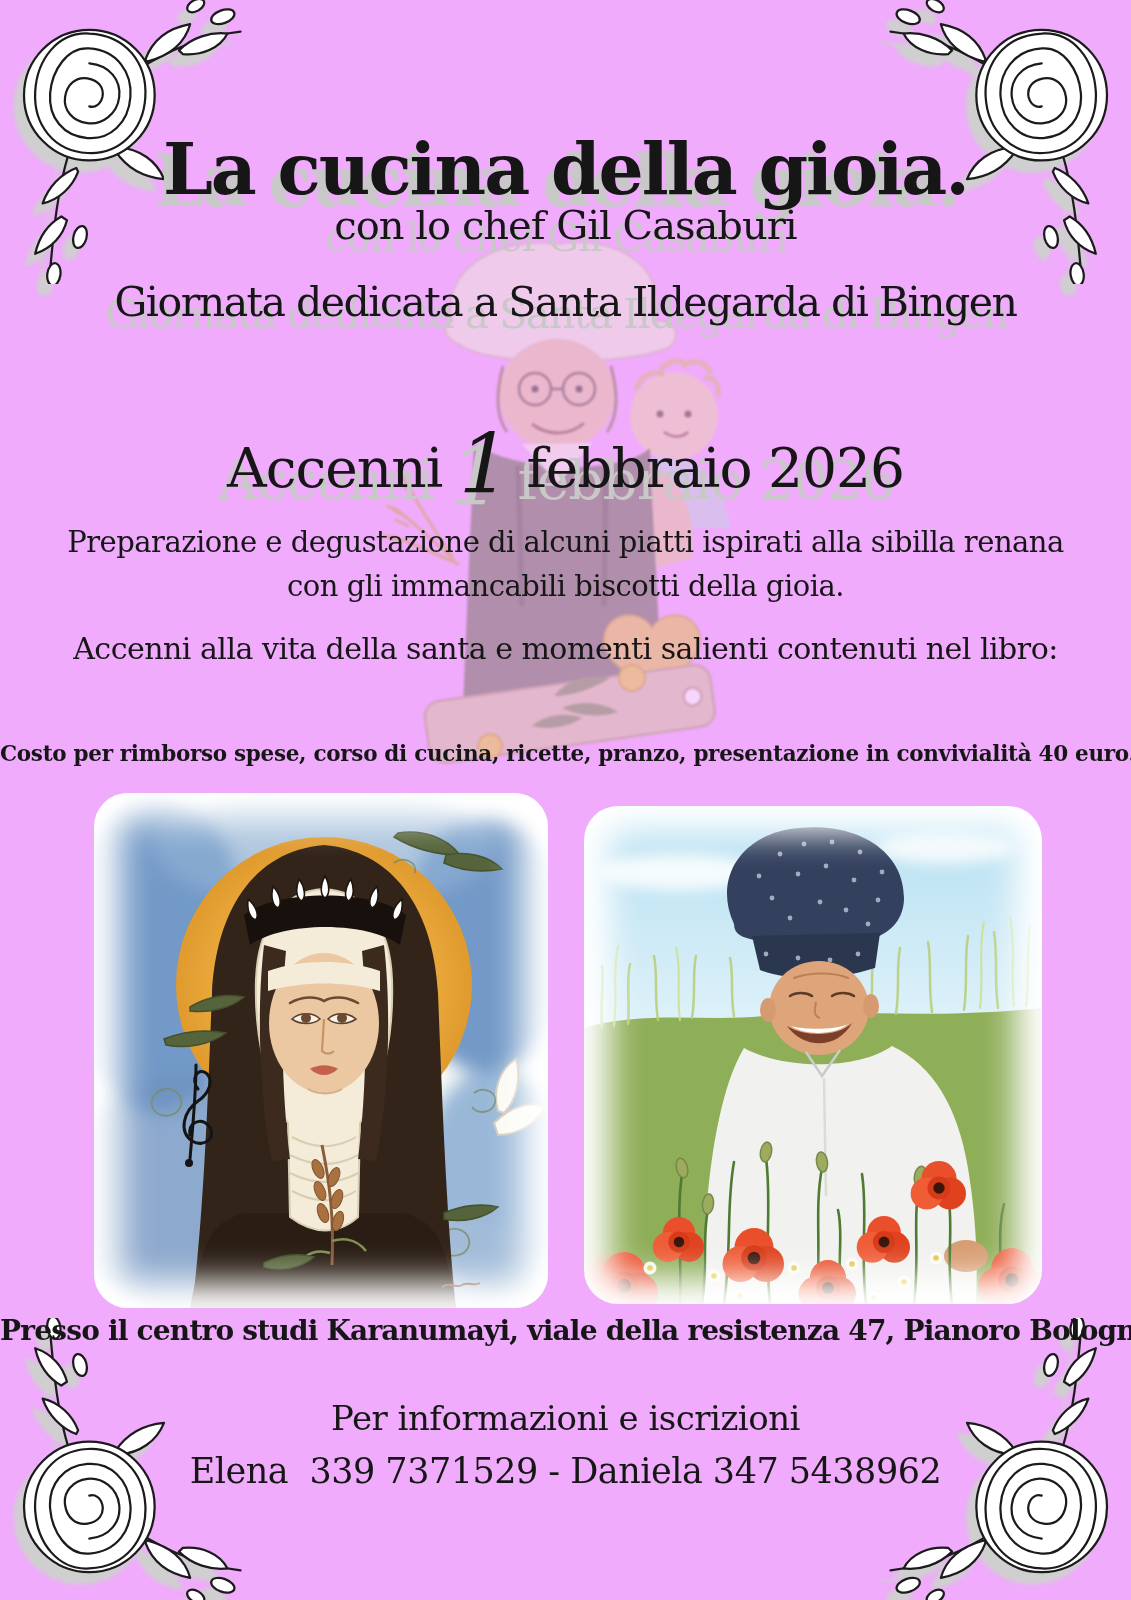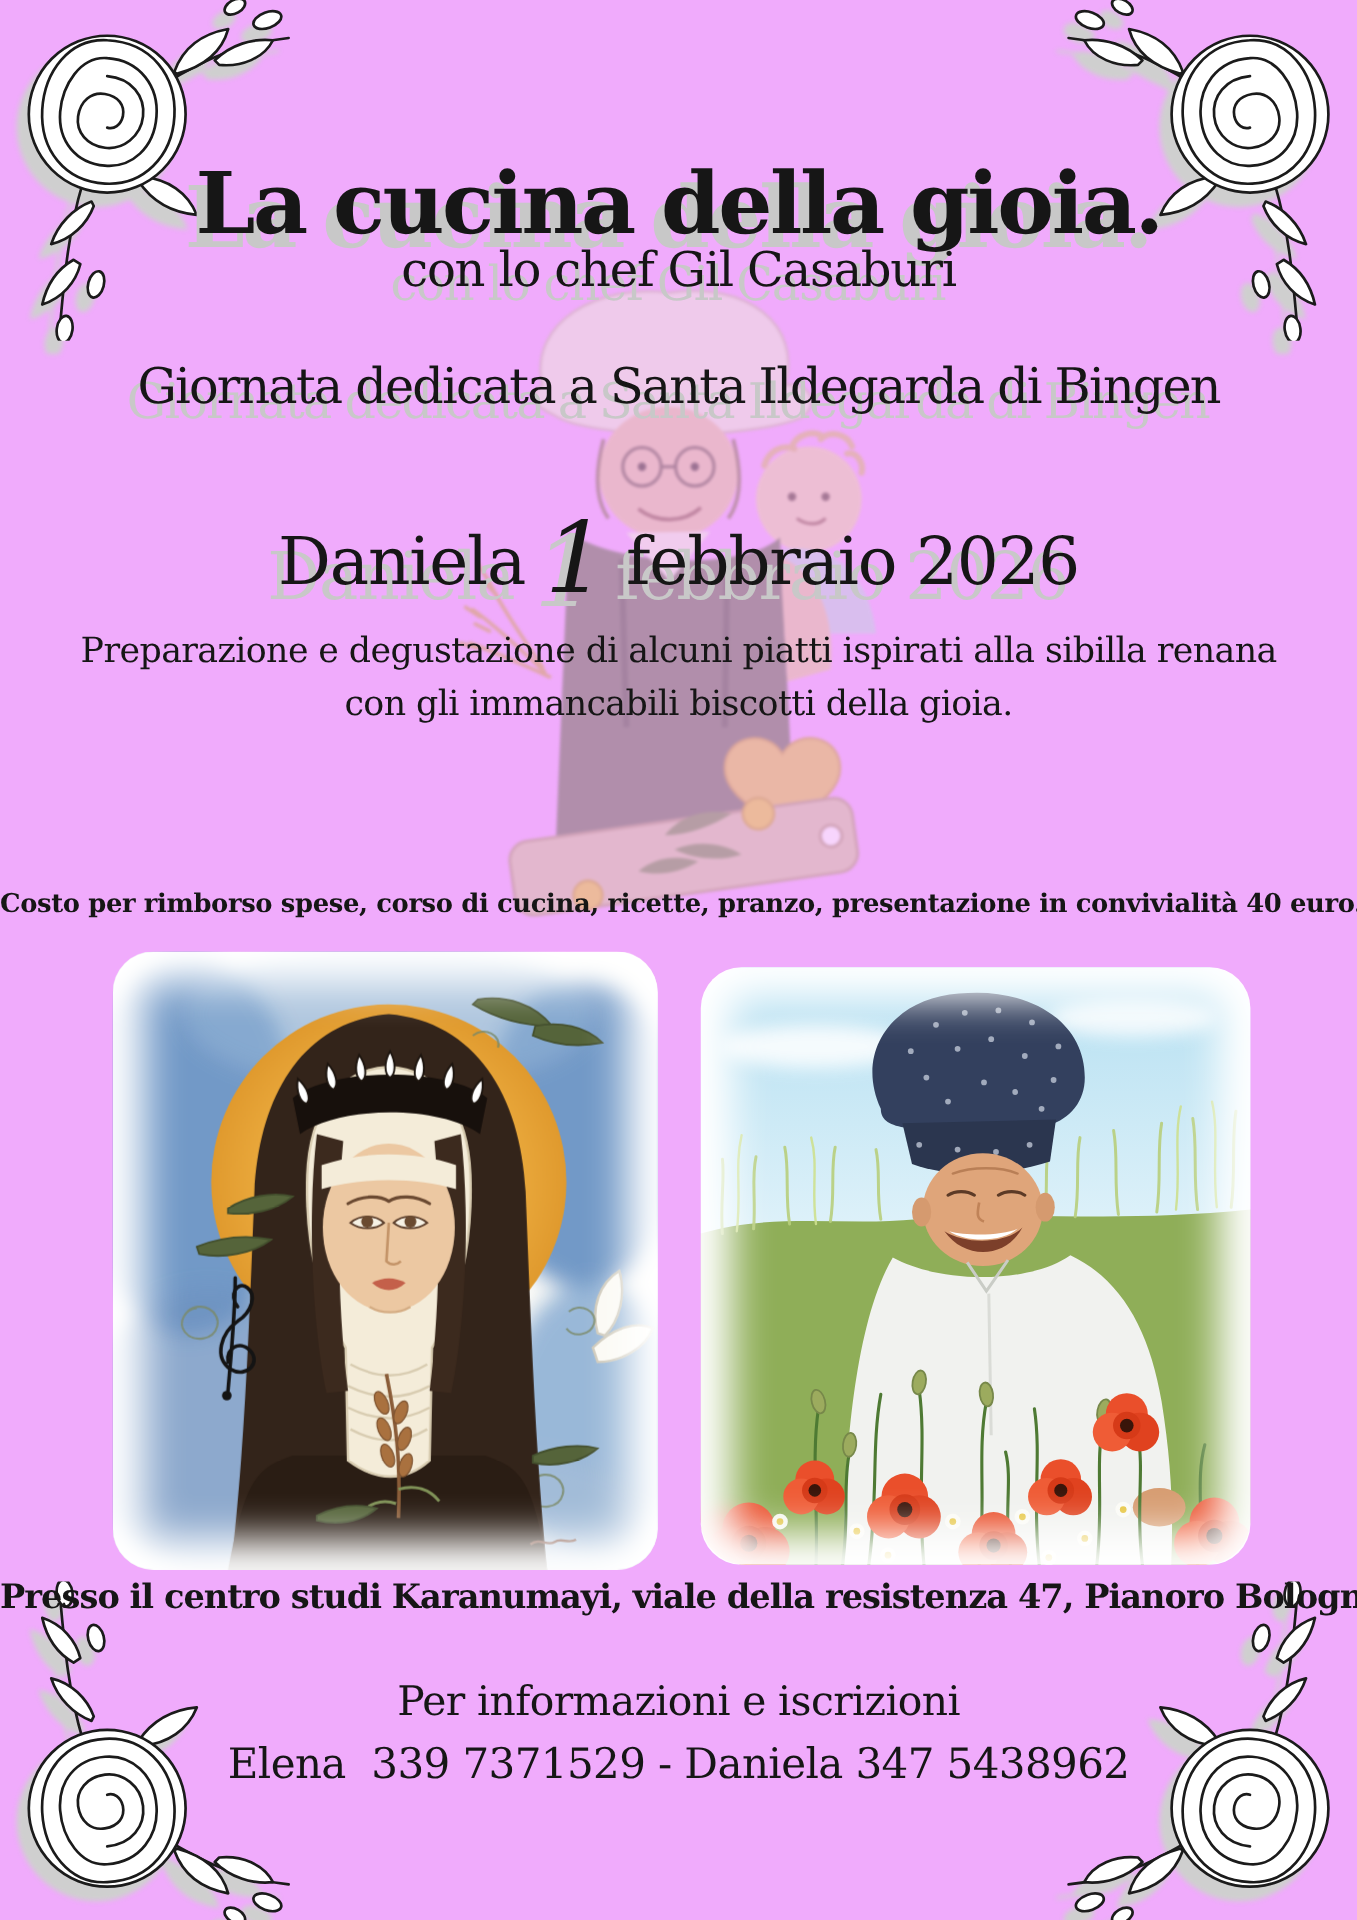--- a/index.html
+++ b/index.html
@@ -2,21 +2,21 @@
 <html><head>
 <meta charset="utf-8">
 <style>
   html,body{margin:0;padding:0;background:#ffffff;}
   .page{position:relative;width:1131px;height:1600px;background:#f0abfc;overflow:hidden;
         font-family:"DejaVu Serif", serif;color:#161616;}
   .txt{position:absolute;left:0;width:100%;text-align:center;white-space:nowrap;line-height:1.05;}
   .shadowed{text-shadow:-9px 12px 0 #c8c8c8;}
   .title{top:84px;font-size:71px;font-weight:bold;letter-spacing:-2px;}
   .subtitle{top:204px;font-size:40px;letter-spacing:-1px;}
-  .dedication{top:281px;font-size:41px;letter-spacing:-1.5px;margin-top:20px;}
+  .dedication{top:281px;font-size:41px;letter-spacing:-1.5px;}
   .date{top:440px;font-size:55px;letter-spacing:-1px;}
   .date .day{font-size:82px;font-style:italic;position:relative;top:6px;line-height:0;}
   .body1{top:527px;font-size:29px;letter-spacing:-0.5px;}
   .body2{top:571px;font-size:29px;letter-spacing:-0.5px;}
   .bookintro{top:633px;font-size:30px;letter-spacing:-0.5px;}
   .bookquote{top:679px;font-size:32px;letter-spacing:-0.5px;}
   .cost{top:743px;font-size:21.5px;letter-spacing:-0.3px;font-weight:bold;}
   .location{top:1316px;font-size:28px;letter-spacing:-0.8px;font-weight:bold;}
   .infohead{top:1401px;font-size:34px;letter-spacing:-0.5px;}
   .contacts{top:1453px;font-size:35px;letter-spacing:-0.5px;white-space:pre;}
@@ -126,24 +126,25 @@
     <g fill="#e9c93e" stroke="#caa52c" stroke-width="2">
       <circle cx="310" cy="452" r="13"></circle>
       <circle cx="168" cy="520" r="12"></circle>
     </g>
   </svg>
 
   <h1 class="txt title shadowed">La cucina della gioia.</h1>
   <div class="txt subtitle shadowed">con lo chef Gil Casaburi</div>
   <div class="txt dedication shadowed">Giornata dedicata a Santa Ildegarda di Bingen</div>
 
-  <div class="txt date shadowed"><span>Daniela </span><span class="day">1</span><span> febbraio 2026</span></div>
+  <div class="txt date shadowed"><span>Accenni </span><span class="day">1</span><span> febbraio 2026</span></div>
 
   <div class="txt body2">con gli immancabili biscotti della gioia.</div>
   <div class="txt body1">Preparazione e degustazione di alcuni piatti ispirati alla sibilla renana</div>
+  <div class="txt bookintro">Accenni alla vita della santa e momenti salienti contenuti nel libro:</div>
   <div class="txt cost">Costo per rimborso spese, corso di cucina, ricette, pranzo, presentazione in convivialità 40 euro.</div>
 
   <figure class="photo left">
     <svg viewBox="0 0 454 515" preserveAspectRatio="none">
       <defs>
         <radialGradient id="halo">
           <stop offset="0" stop-color="#f6d27a"></stop>
             <stop offset="0.72" stop-color="#eaa93c"></stop>
             <stop offset="1" stop-color="#e09a2e"></stop>
         </radialGradient>

